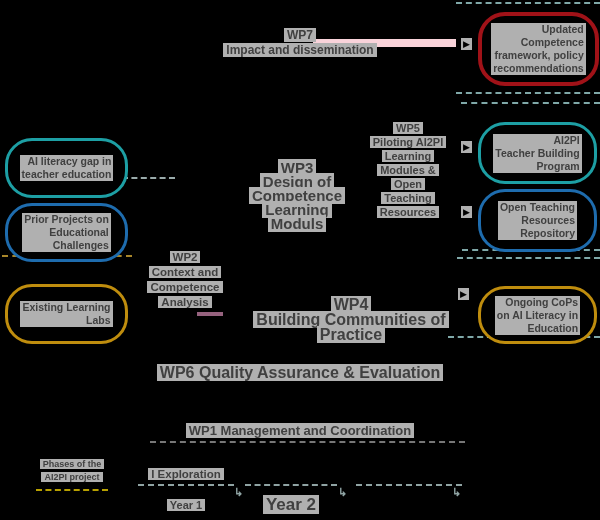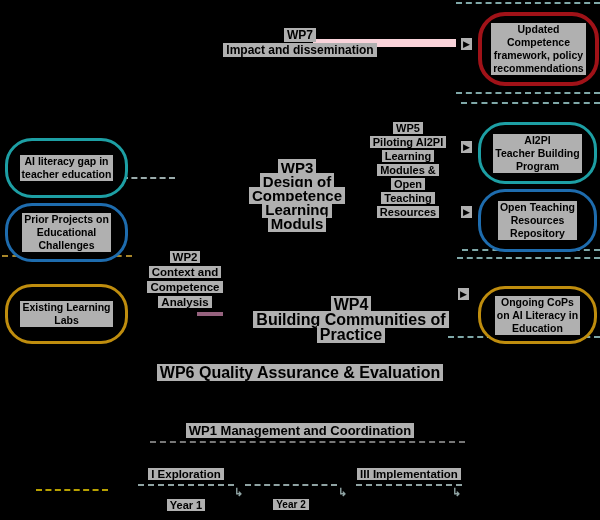--- a/index.html
+++ b/index.html
@@ -5,30 +5,30 @@
   html,body{margin:0;padding:0;background:#000;}
   #canvas{
     position:relative;width:600px;height:520px;background:#000;overflow:hidden;
     font-family:"Liberation Sans",sans-serif;
   }
   
   .lbl{position:absolute;text-align:center;color:#000;font-weight:bold;}
   .txt{
     white-space:pre-line;
     background:#b0b0b0;
-    color:#000000;
+    color:#404040;
     padding:0 3px;
     -webkit-box-decoration-break:clone;
     box-decoration-break:clone;
   }
   
   .stadium{
     position:absolute;display:flex;align-items:center;justify-content:center;
     background:#000;border:3px solid #888;border-radius:27px;
-    text-align:center;color:#000;font-weight:bold;font-size:10.5px;line-height:13px;
+    text-align:right;color:#000;font-weight:bold;font-size:10.5px;line-height:13px;
   }
   .stadium .txt{padding:0 2px;}
   .dash{position:absolute;height:0;border-top:2px dashed #7fa8a8;}
   .bar{position:absolute;}
   .arrow{position:absolute;background:#b0b0b0;color:#000;font-size:9px;line-height:12px;padding:0 2px;}
   .elbow{position:absolute;color:#8fa3a3;font-size:11px;font-weight:bold;}
 </style>
 </head>
 <body>
 
@@ -119,37 +119,38 @@
     <span class="txt">WP4
 Building Communities of Practice</span>
   </div>
   <div class="lbl" style="left:150px;top:365px;width:300px;font-size:16px;line-height:16px">
     <span class="txt">WP6 Quality Assurance &amp; Evaluation</span>
   </div>
   <div class="lbl" style="left:150px;top:423px;width:300px;font-size:13px;line-height:16px">
     <span class="txt">WP1 Management and Coordination</span>
   </div>
 
+  <div class="lbl" style="left:22px;top:458px;width:100px;font-size:9px;line-height:13px">
+    <span class="txt">Phases of the
+AI2PI project</span>
+  </div>
   <div class="dash" style="left:36px;top:489px;width:72px;border-top-color:#b8a000"></div>
 
   <div class="lbl" style="left:138px;top:467px;width:96px;font-size:11.5px;line-height:14px">
     <span class="txt">I Exploration</span>
   </div>
   <div class="dash" style="left:138px;top:484px;width:96px;border-top-color:#8fa3a3"></div>
   <div class="lbl" style="left:138px;top:498px;width:96px;font-size:11px;line-height:14px">
     <span class="txt">Year 1</span>
   </div>
 
   <div class="dash" style="left:245px;top:484px;width:92px;border-top-color:#8fa3a3"></div>
-  <div class="lbl" style="left:243px;top:498px;width:96px;font-size:10px;line-height:14px">
+  <div class="lbl" style="left:243px;top:498px;width:96px;font-size:17px;line-height:14px">
     <span class="txt">Year 2</span>
   </div>
 
-  <div class="lbl" style="left:354px;top:467px;width:110px;font-size:11.5px;line-height:14px">
-    <span class="txt">III Implementation</span>
-  </div>
   <div class="dash" style="left:356px;top:484px;width:106px;border-top-color:#8fa3a3"></div>
 
   <span class="elbow" style="left:234px;top:486px">↳</span>
   <span class="elbow" style="left:338px;top:486px">↳</span>
   <span class="elbow" style="left:452px;top:486px">↳</span>
 
 </div>
 
 </body></html>

